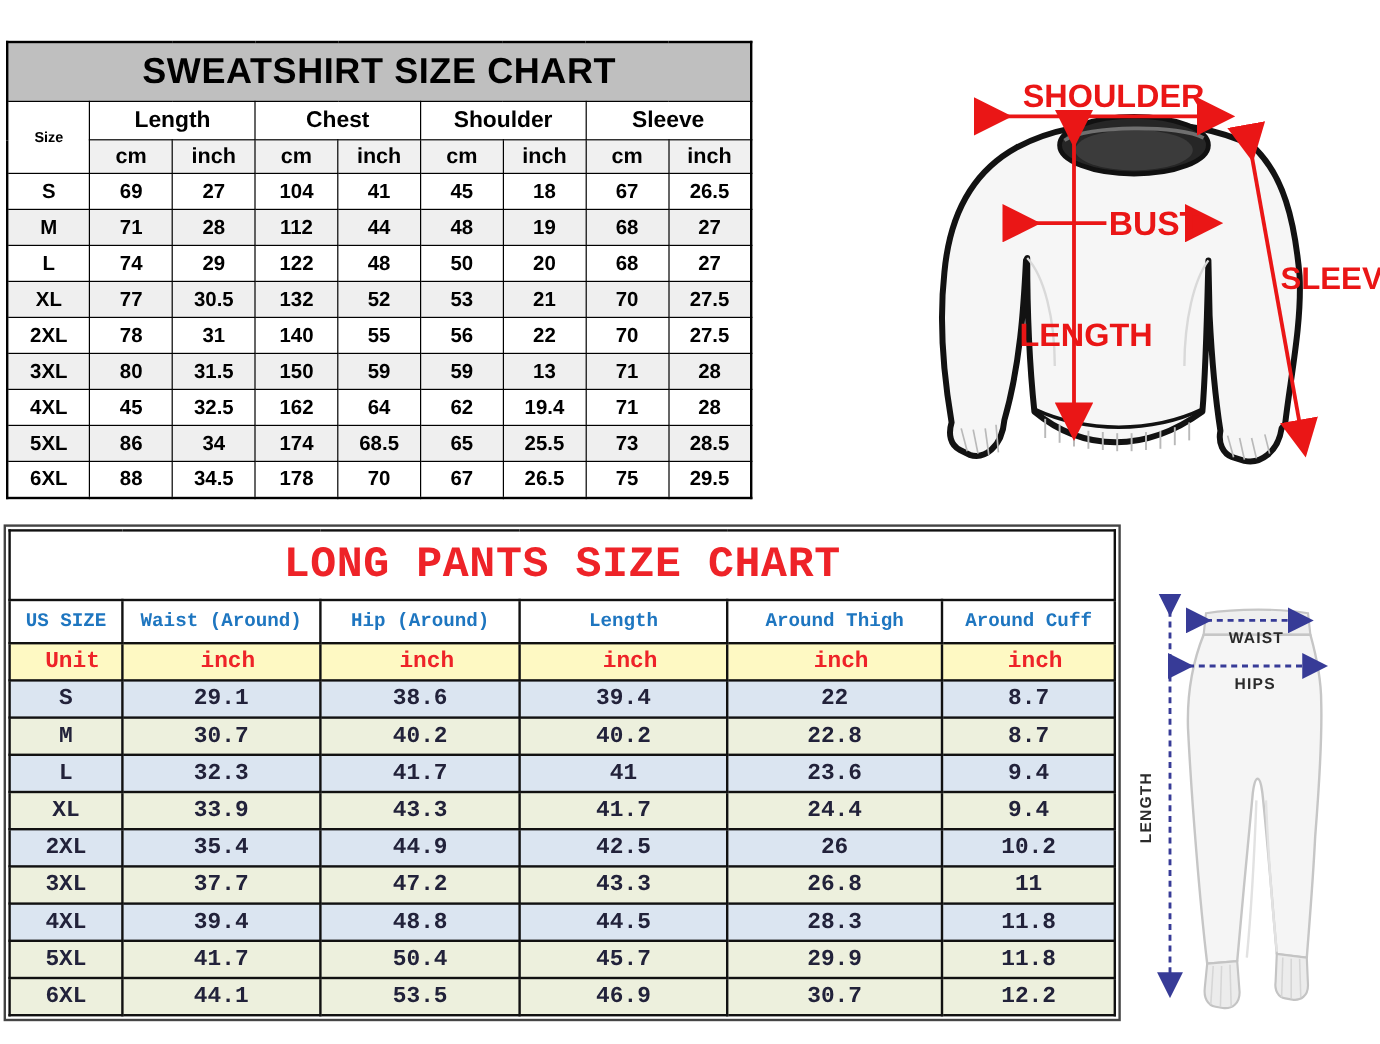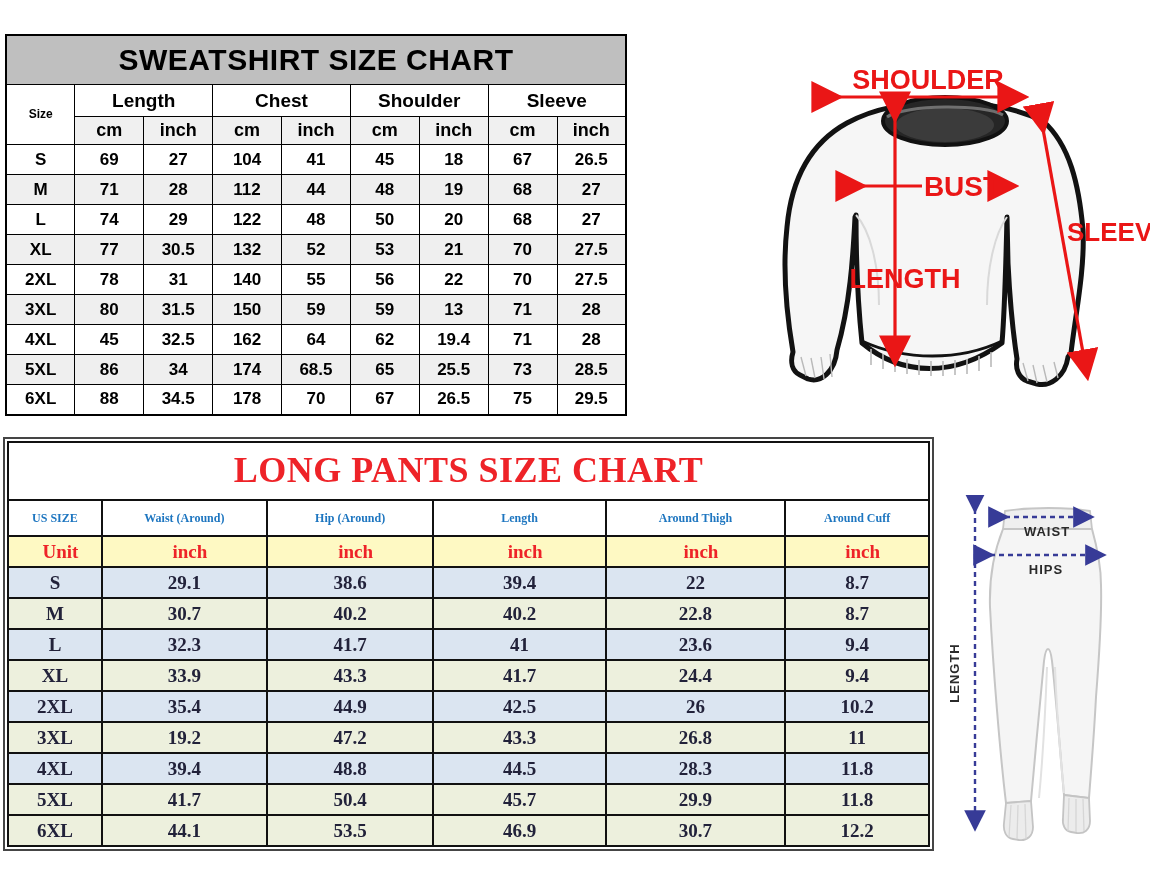--- a/index.html
+++ b/index.html
@@ -16,24 +16,24 @@
   .sw-size{font-size:12px;font-weight:bold;background:#fff;width:9.1%;}
   .sw-h2 td{height:27px;font-size:18px;font-weight:bold;background:#f0f0f0;text-align:center;}
   .sw-body tr{height:30px;}
   .sw-body td{font-size:17px;font-weight:bold;background:#fff;}
   .sw-body tr:nth-child(even) td{background:#efefef;}
 
   
   .lp-wrap{position:absolute;left:3px;top:437px;width:931px;border:2px solid #454545;
            padding:2px;background:#fff;box-sizing:border-box;}
   .lp-table{width:100%;border-collapse:collapse;table-layout:fixed;border:2px solid #111;
-            font-family:Liberation Serif, serif;}
+            font-family:Liberation Mono, monospace;}
   .lp-table td,.lp-table th{border:2px solid #111;text-align:center;vertical-align:middle;padding:0;line-height:1.05;}
   .lp-title{height:56px;font-size:36px;font-weight:bold;color:#ee2328;background:#fff;letter-spacing:.5px;}
-  .lp-head td{height:34px;font-size:12px;font-weight:bold;color:#1e76c0;background:#fff;}
+  .lp-head td{height:34px;font-size:16px;font-weight:bold;color:#1e76c0;background:#fff;}
   .lp-unit td{height:29px;font-size:19px;font-weight:bold;color:#ee2328;background:#fef9c3;padding-left:11px;}
   .lp-body tr{height:31px;}
   .lp-body td{font-size:19px;font-weight:bold;color:#22223a;}
   .lp-body tr:nth-child(odd) td{background:#dbe5f1;}
   .lp-body tr:nth-child(even) td{background:#edf0dd;}
   .lp-body tr:last-child td{background:#edf0dd;}
   .c0{width:10.2%}.c1{width:17.9%}.c2{width:18.1%}.c3{width:18.7%}.c4{width:19.5%}.c5{width:15.6%}
 
   
   .sw-art{position:absolute;left:775px;top:5px;}
@@ -303,21 +303,21 @@
           <tr>
             <td>2XL</td>
             <td>35.4</td>
             <td>44.9</td>
             <td>42.5</td>
             <td>26</td>
             <td>10.2</td>
           </tr>
           <tr>
             <td>3XL</td>
-            <td>19.2</td>
+            <td>37.7</td>
             <td>47.2</td>
             <td>43.3</td>
             <td>26.8</td>
             <td>11</td>
           </tr>
           <tr>
             <td>4XL</td>
             <td>39.4</td>
             <td>48.8</td>
             <td>44.5</td>

